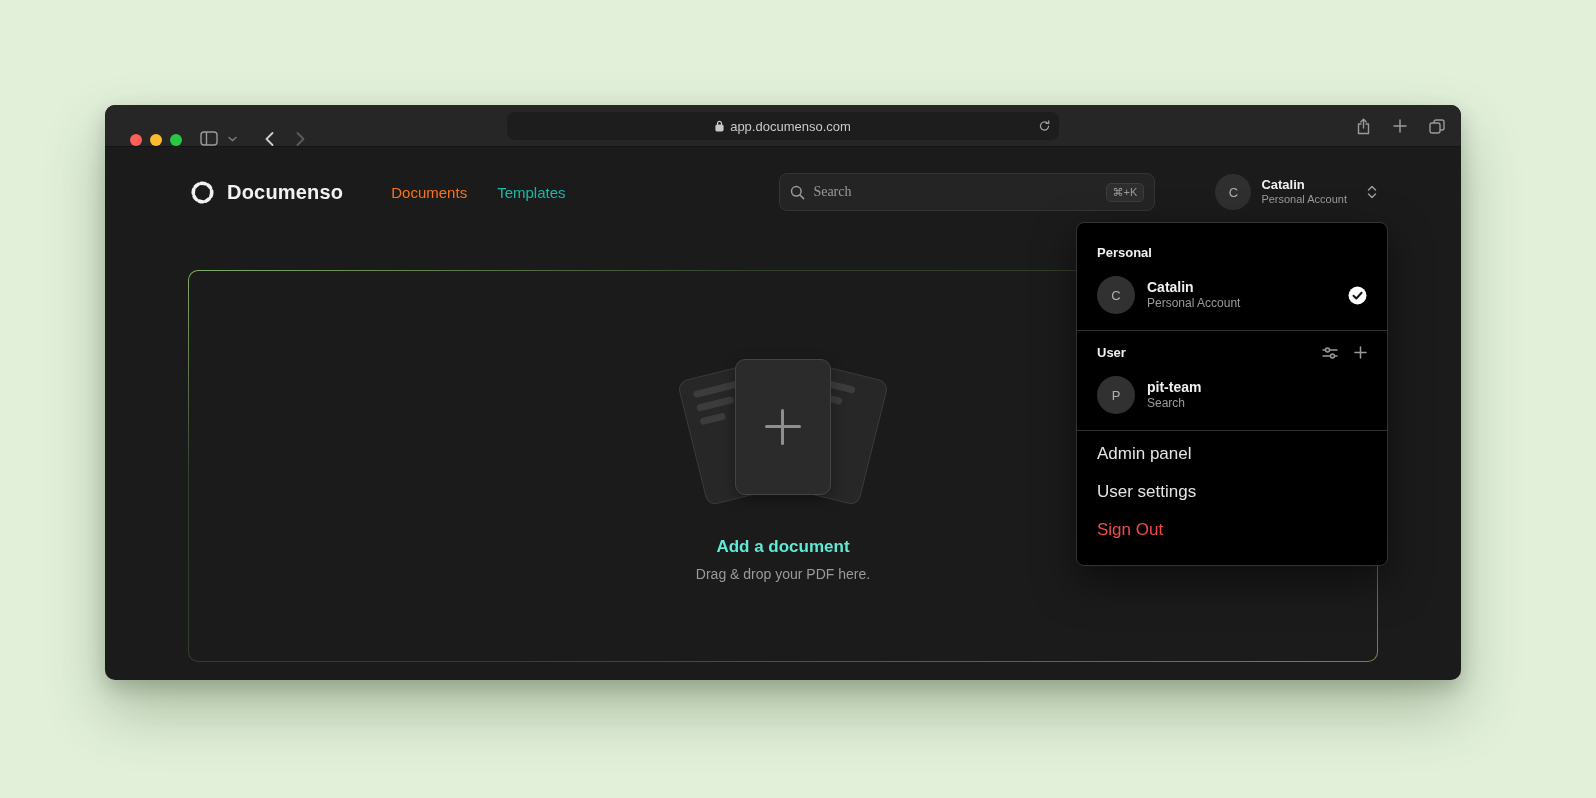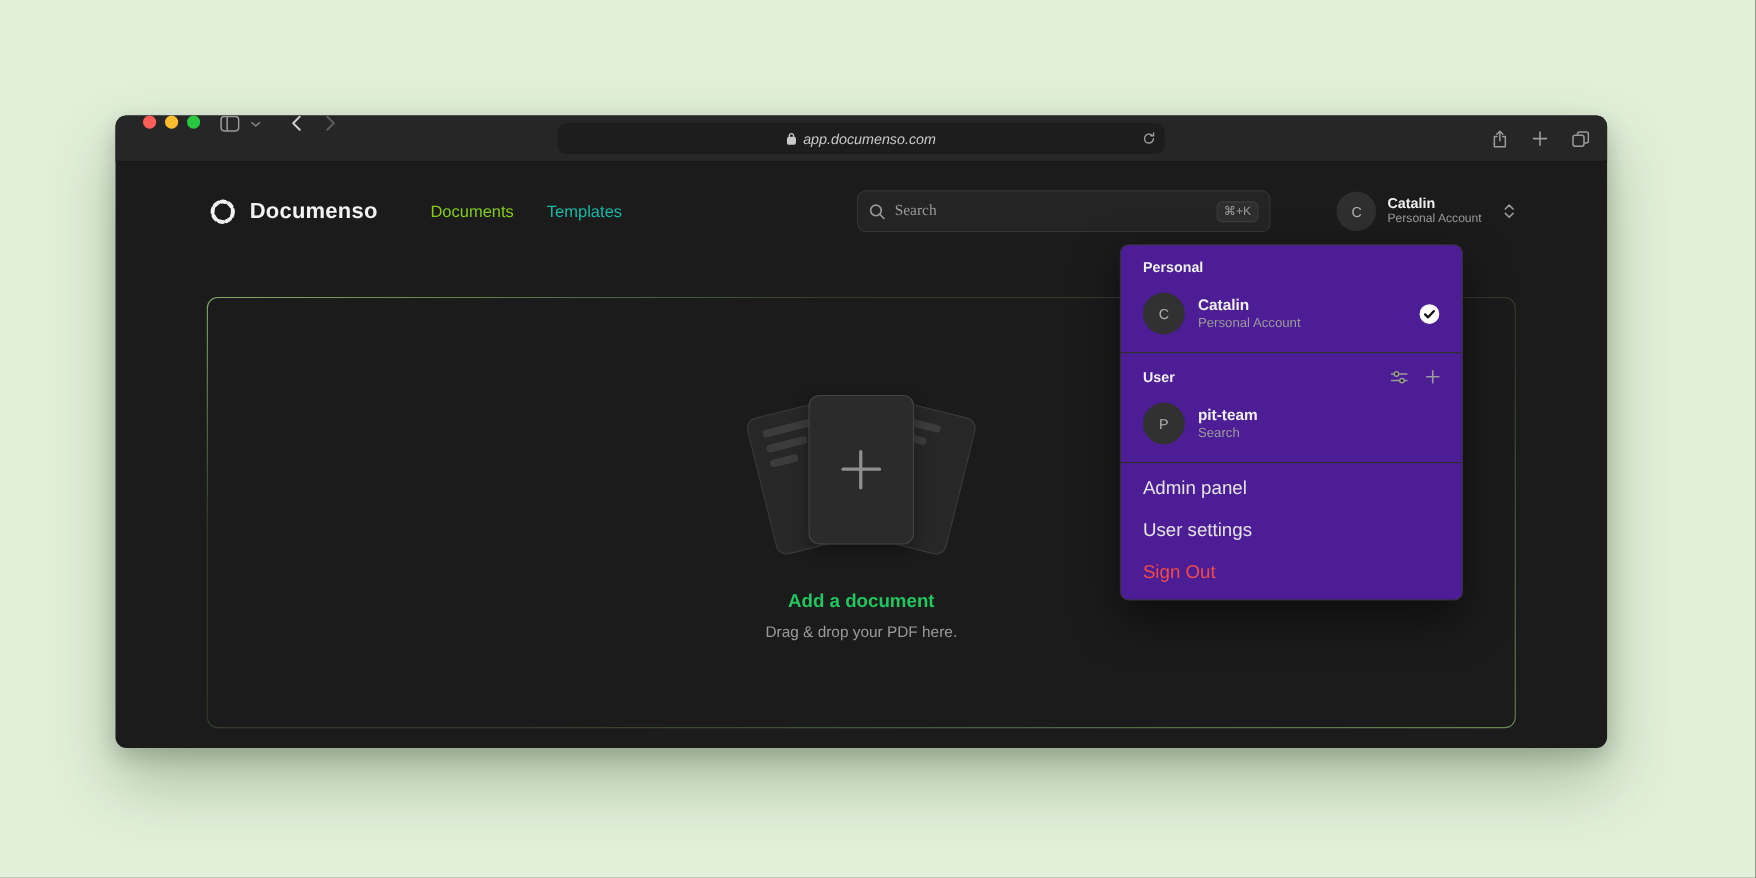--- a/index.html
+++ b/index.html
@@ -12,23 +12,22 @@
   }
   .window {
     position:absolute; left:105px; top:105px; width:1356px; height:575px;
     background:#1b1b1b; border-radius:10px;
     box-shadow: 0 30px 60px rgba(40,70,30,.30), 0 8px 20px rgba(0,0,0,.18);
     overflow:visible;
   }
   
   .titlebar {
     height:42px; background:#262626; border-radius:10px 10px 0 0;
-    display:flex; align-items:flex-start; padding:0 25px; position:relative;
+    display:flex; align-items:flex-end; padding:0 25px; position:relative;
     border-bottom:1px solid #141414;
-    font-style:italic;
   }
   .traffic { display:flex; gap:8px; margin-right:18px; }
   .tl { width:12px; height:12px; border-radius:50%; display:inline-block; cursor:default; }
   .tl.red { background:#ff5f57; }
   .tl.yellow { background:#febc2e; }
   .tl.green { background:#28c840; }
   .tb-icon { display:inline-flex; align-items:center; justify-content:center; color:#9a9a9a; }
   .tb-icon svg { display:block; }
   .tb-group { display:flex; align-items:center; gap:10px; }
   .nav-arrows { margin-left:28px; gap:22px; }
@@ -42,21 +41,21 @@
   .tb-right { position:absolute; right:16px; top:0; height:42px; display:flex; align-items:center; gap:22px; color:#9a9a9a; }
   
   .app { height:533px; display:flex; flex-direction:column; }
   .app-header {
     height:92px; display:flex; align-items:center; padding:0 84px; gap:0;
   }
   .brand { display:flex; align-items:center; gap:11px; cursor:pointer; }
   .brand-text { color:#f2f2f2; font-size:20px; font-weight:700; letter-spacing:.2px; }
   .nav { display:flex; align-items:center; gap:30px; margin-left:48px; font-size:15px; font-weight:500; }
   .nav-link { cursor:pointer; }
-  .nav-link.active { color:#84cc16; }
+  .nav-link.active { color:#f97316; }
   .nav-link.inactive { color:#14b8a6; }
   .spacer { flex:1; }
   .search {
     width:376px; height:38px; background:#242424; border:1px solid #343434;
     border-radius:8px; display:flex; align-items:center; padding:0 10px; gap:8px;
   }
   .search input {
     flex:1; background:transparent; border:none; outline:none;
     color:#d8d8d8; font-size:14px; font-family:Liberation Serif, serif;
   }
@@ -90,27 +89,27 @@
   .card .bar { height:7px; border-radius:4px; background:#3c3c3c; margin:0 0 7px 12px; }
   .card.left  { width:92px; height:128px; left:28px; top:18px; transform:rotate(-14deg); z-index:1; }
   .card.right { width:92px; height:128px; right:28px; top:18px; transform:rotate(14deg); z-index:1; }
   .card.center{ width:96px; height:136px; left:72px; top:8px; z-index:3; background:#2b2b2b; border-color:#444;
     display:flex; align-items:center; justify-content:center; box-shadow:0 4px 14px rgba(0,0,0,.35); }
   .card .pad { padding-top:12px; }
   .plus-glyph { position:relative; width:36px; height:36px; }
   .plus-glyph:before, .plus-glyph:after { content:""; position:absolute; background:#8f8f8f; border-radius:2px; }
   .plus-glyph:before { left:0; top:16px; width:36px; height:3px; }
   .plus-glyph:after { left:16px; top:0; width:3px; height:36px; }
-  .dz-title { color:#22c55e; font-size:17px; font-weight:700; margin-bottom:9px; }
+  .dz-title { color:#5eead4; font-size:17px; font-weight:700; margin-bottom:9px; }
   .dz-sub { color:#9a9a9a; font-size:14px; }
   
   .menu {
-    position:absolute; left:913px; top:117px; width:312px; z-index:20;
-    background:#4c1d95; border:1px solid #333; border-radius:8px;
-    box-shadow:0 16px 40px rgba(0,0,0,.5); padding:2px 0;
+    position:absolute; left:971px; top:117px; width:312px; z-index:20;
+    background:#000000; border:1px solid #333; border-radius:8px;
+    box-shadow:0 16px 40px rgba(0,0,0,.5); padding:12px 0;
   }
   .menu-label { color:#f0f0f0; font-size:13px; font-weight:700; padding:10px 20px 8px 20px; }
   .menu-row { display:flex; align-items:center; gap:12px; padding:8px 20px 12px 20px; cursor:pointer; }
   .menu-row .avatar { width:38px; height:38px; background:#313131; }
   .menu-row .name { color:#f0f0f0; font-size:14px; font-weight:600; line-height:1.3; }
   .menu-row .sub { color:#9a9a9a; font-size:12px; line-height:1.3; }
   .menu-row .grow { flex:1; }
   .menu-sep { height:1px; background:#2e2e2e; margin:4px 0; }
   .teams-head { display:flex; align-items:center; padding:10px 20px 8px 20px; }
   .teams-head .lbl { color:#f0f0f0; font-size:13px; font-weight:700; flex:1; }

